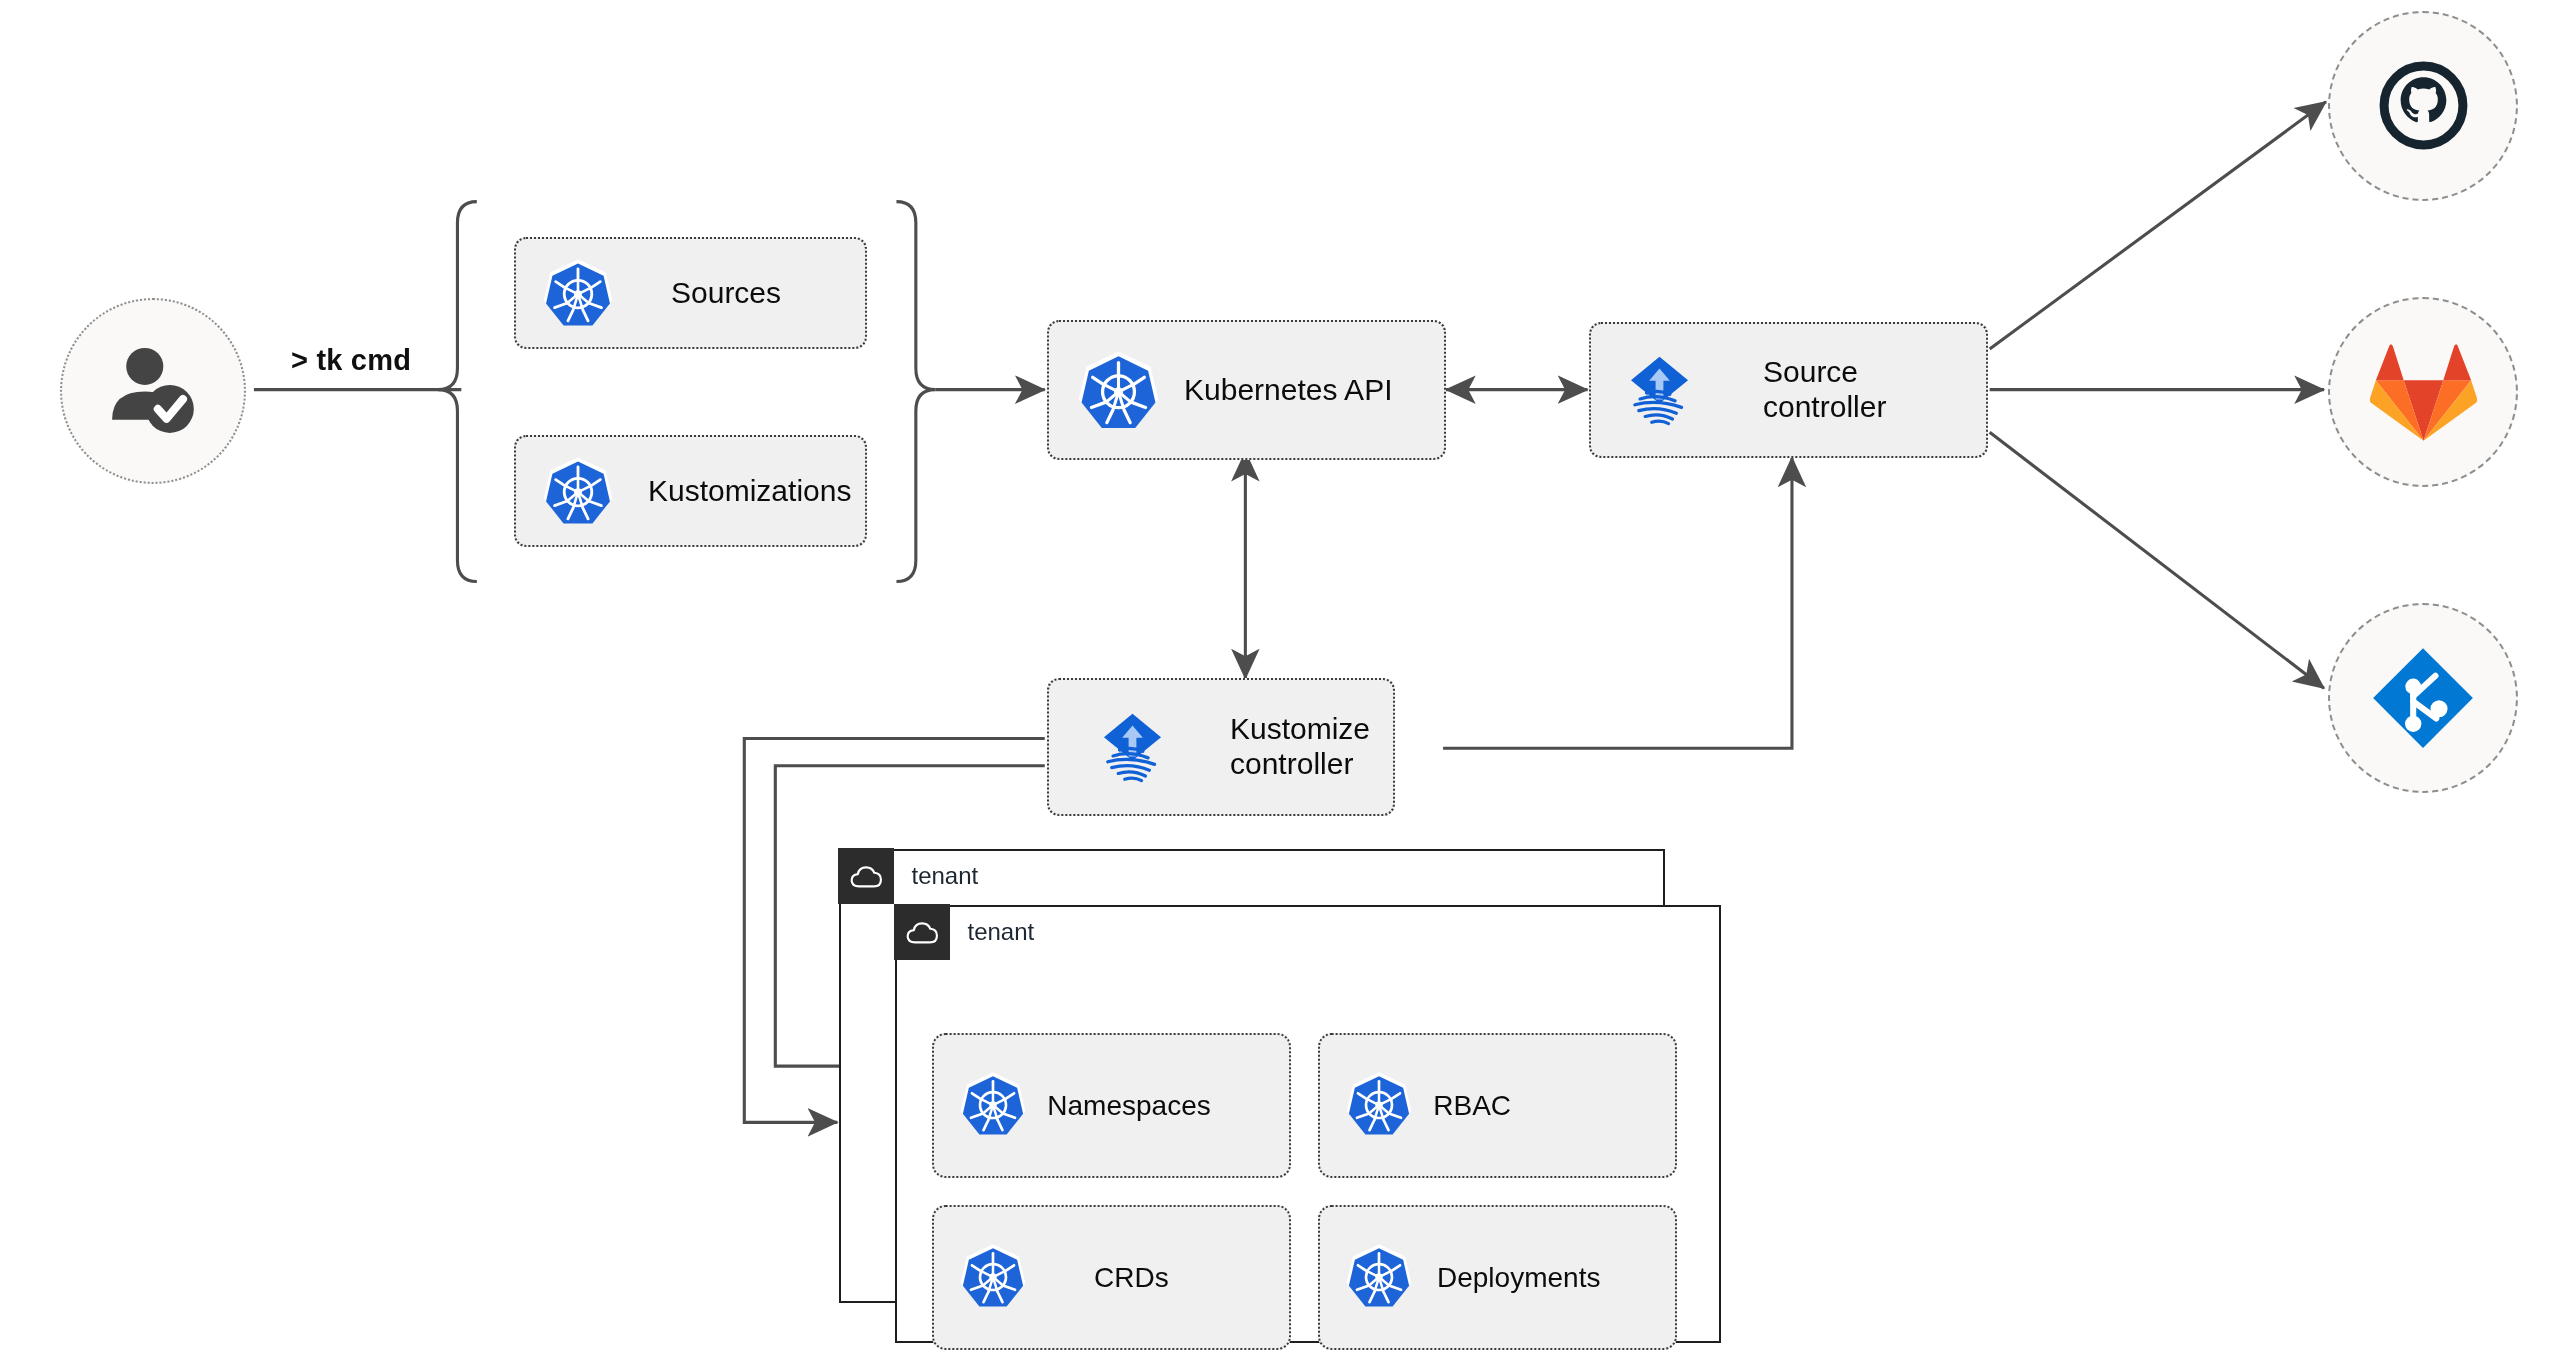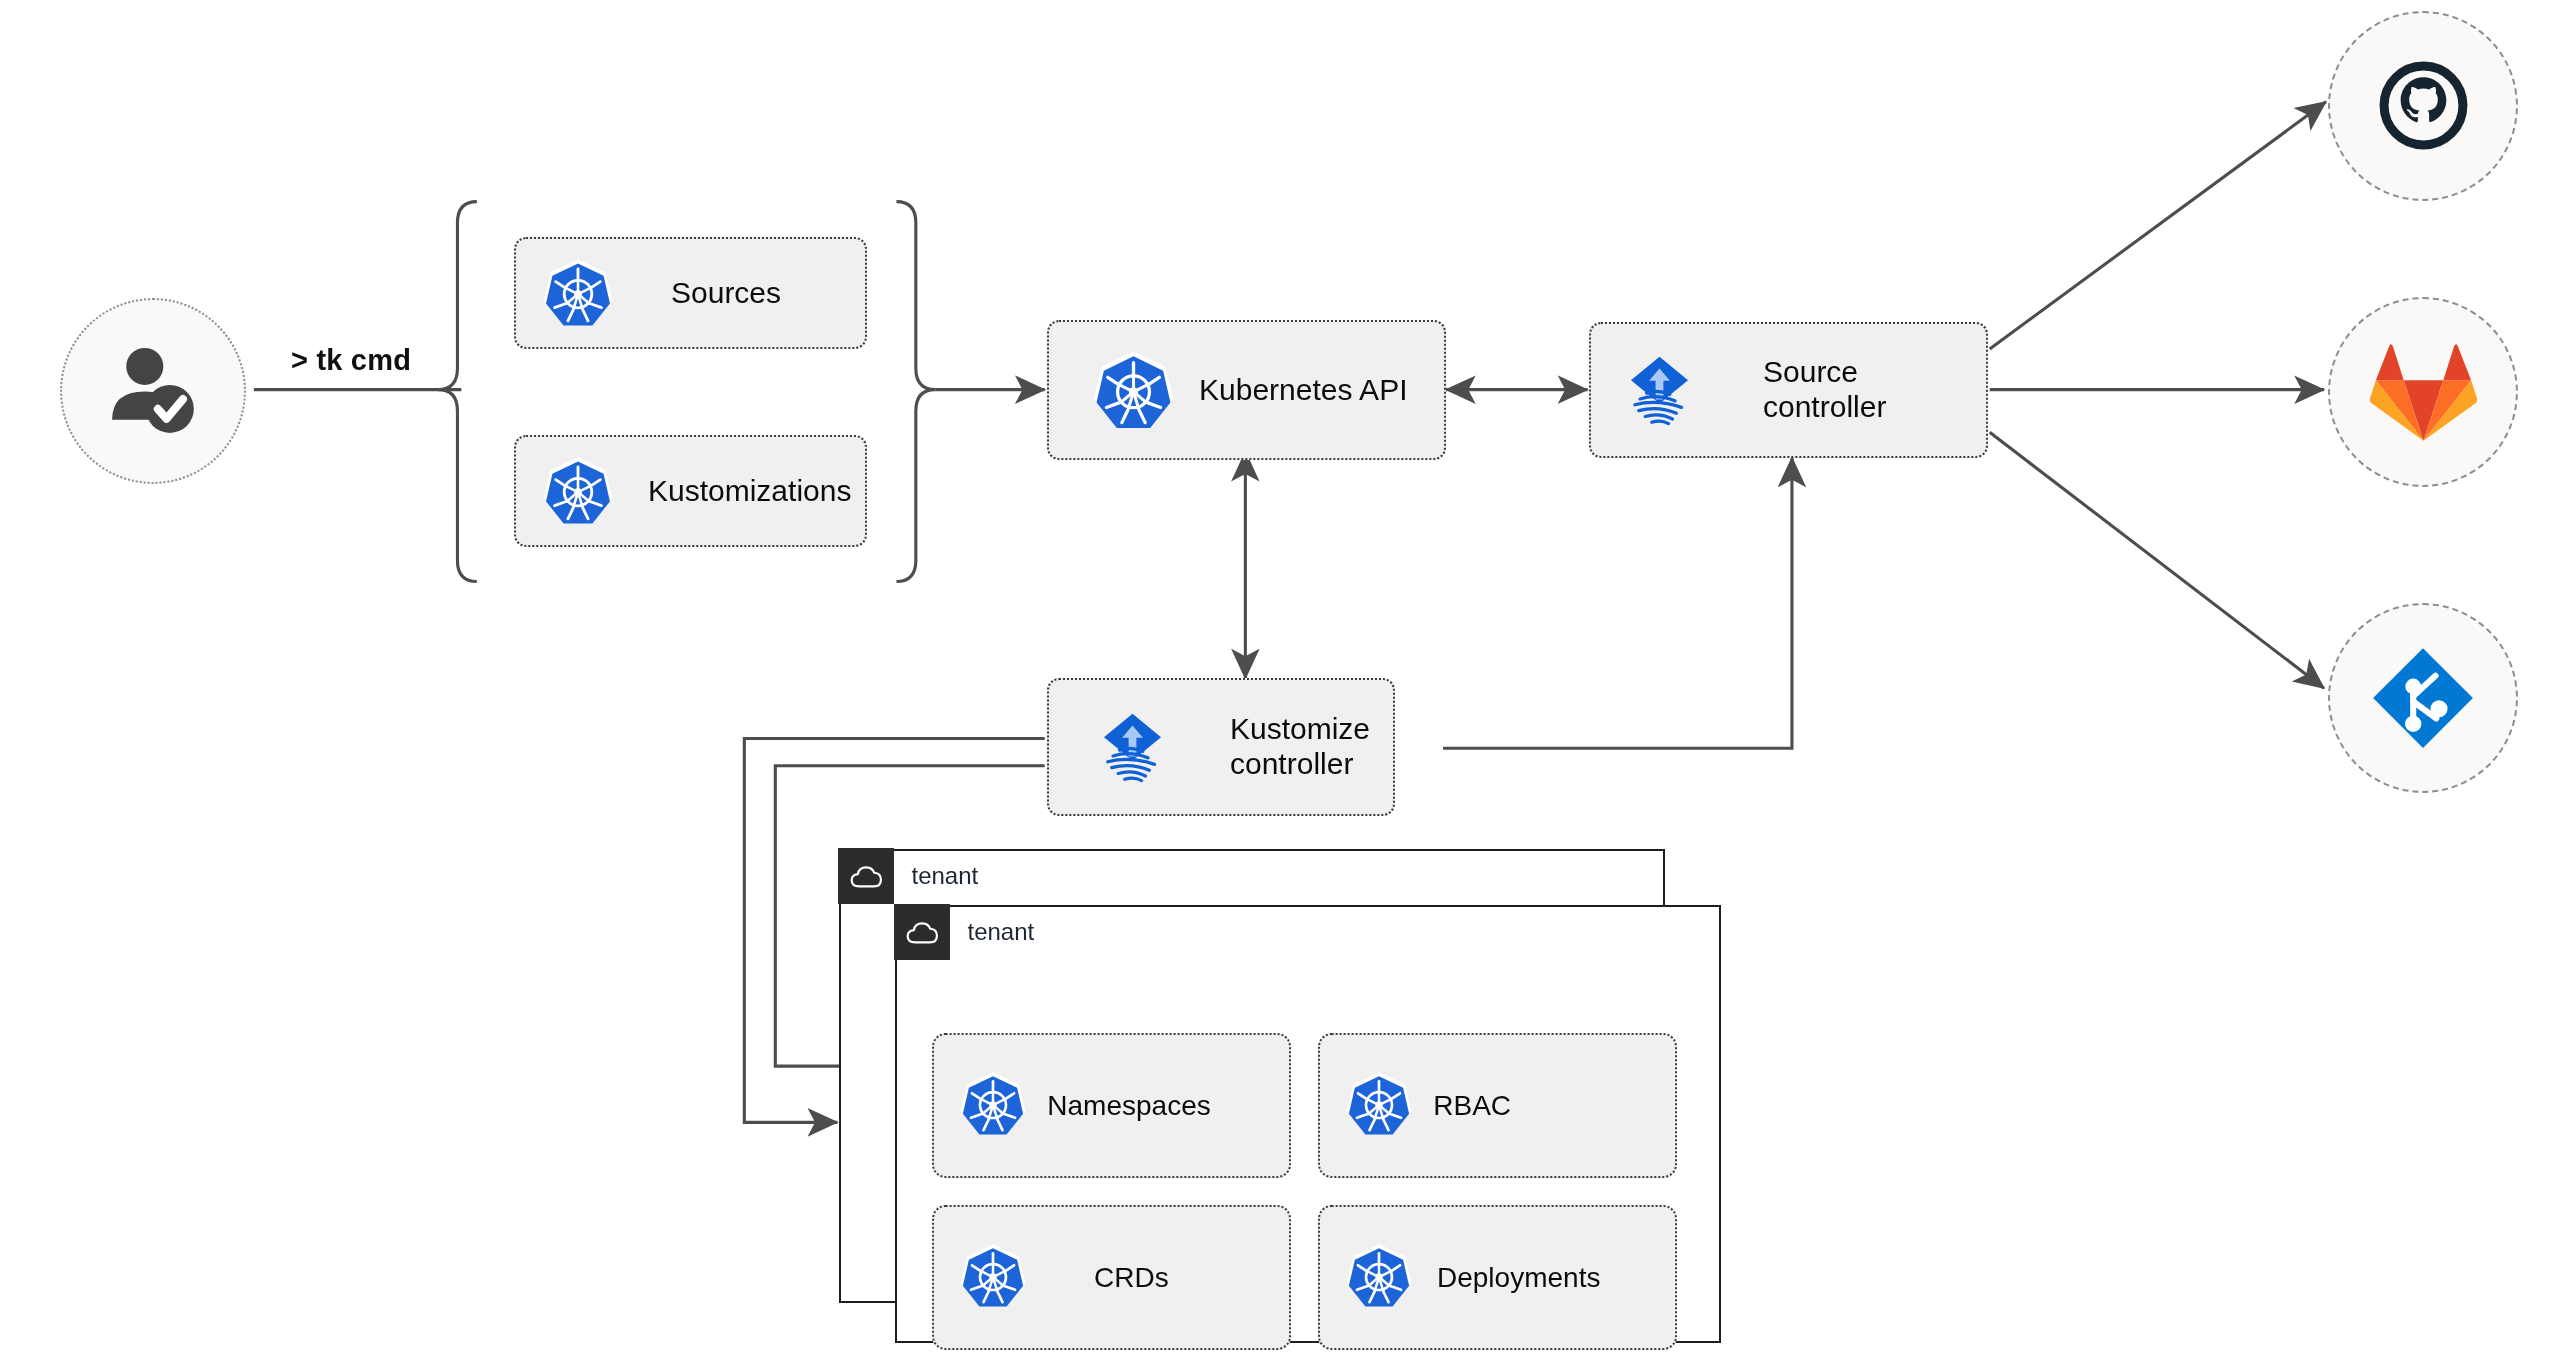--- a/index.html
+++ b/index.html
@@ -235,21 +235,21 @@
           <path d="M32 33 L42 41.4"></path>
             <path d="M32 33 L27.6 47.4"></path>
           <path d="M32 33 L36.4 47.4"></path>
         </g>
         <circle cx="32" cy="33" r="3.6" fill="#ffffff"></circle>
       </svg>
     </span>
     <span class="lbl" style="margin-left:35px;">Kustomizations</span>
   </div>
 
-  <div class="node dotted-box" style="left:1047px;top:320px;width:399px;height:140px;padding-left:44px;">
+  <div class="node dotted-box" style="left:1047px;top:320px;width:399px;height:140px;padding-left:29px;">
     <span class="ico">
       <svg width="81" height="81" viewBox="0 0 64 64">
         <path d="M32 3.4 57.2 15.6 63.4 42.6 46.2 64.2 17.8 64.2 0.6 42.6 6.8 15.6 Z" fill="#ffffff" transform="translate(0,-2) scale(1,0.96)"></path>
         <path d="M32 5 55.4 16.3 61.2 41.5 45.2 61.6 18.8 61.6 2.8 41.5 8.6 16.3 Z" fill="#1c64d8"></path>
         <g stroke="#ffffff" stroke-width="2.6" fill="none" stroke-linecap="round">
           <circle cx="32" cy="33" r="12.6"></circle>
           <path d="M32 10 L32 20.4"></path>
             <path d="M11.6 21.6 L20.6 27.6"></path>
           <path d="M52.4 21.6 L43.4 27.6"></path>
             <path d="M10.6 45.4 L21 41.6"></path>

